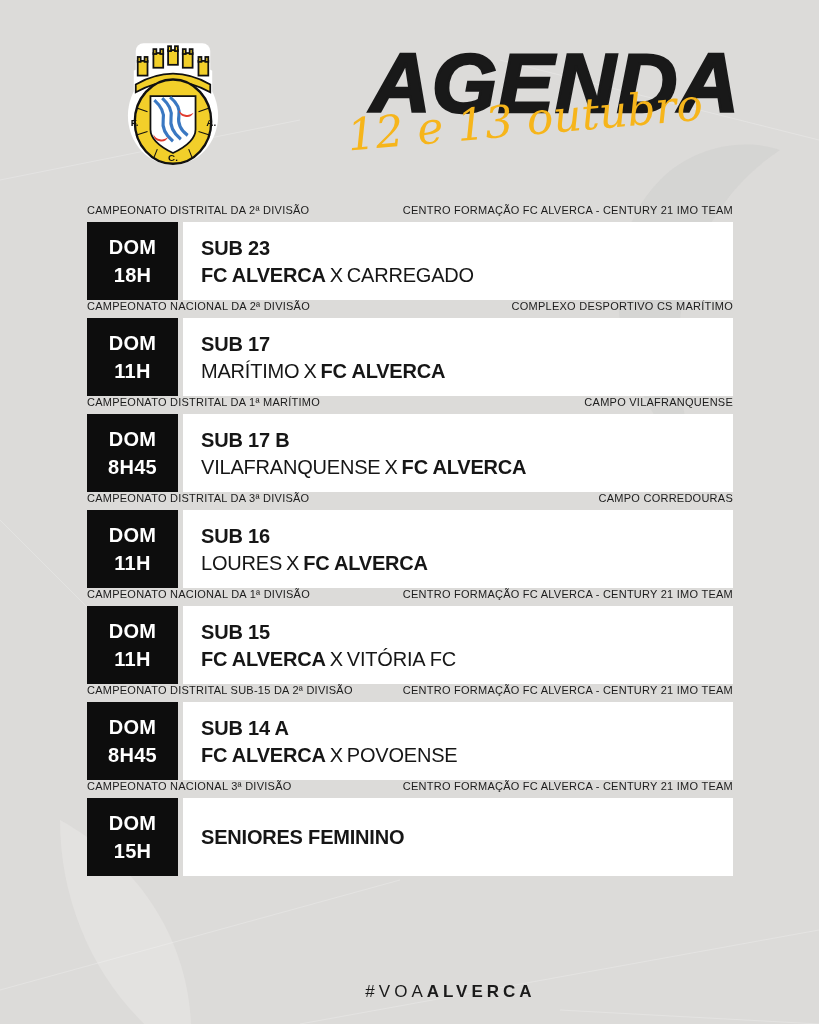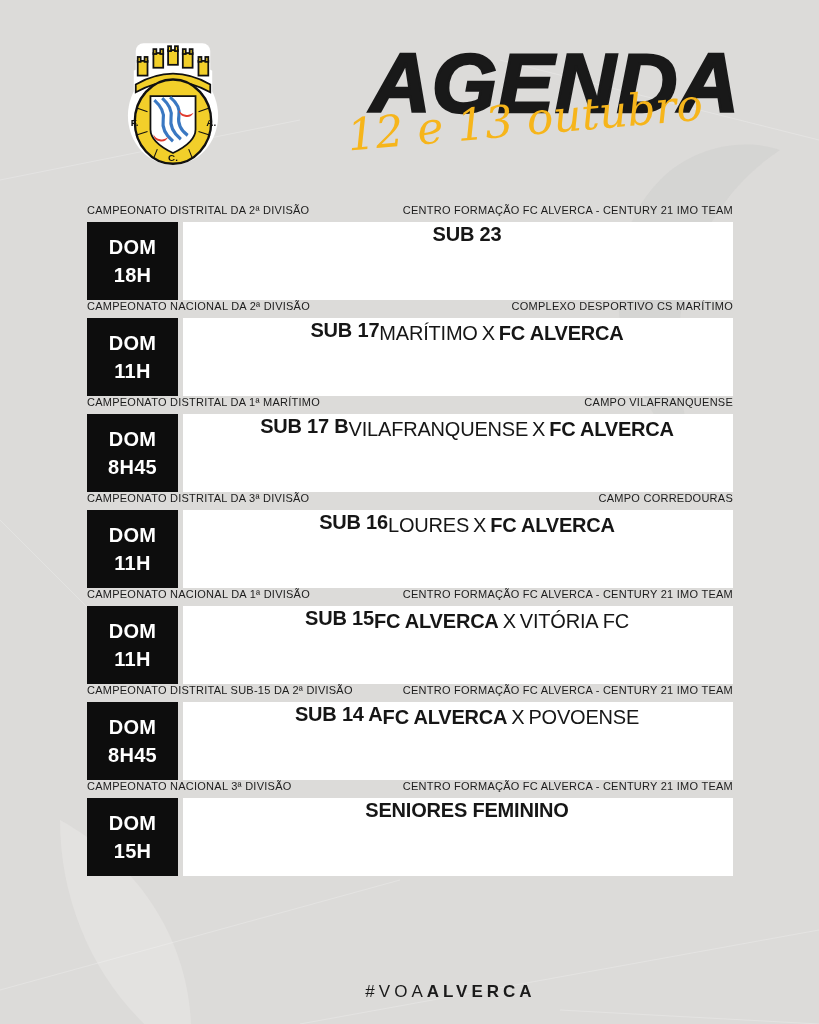--- a/index.html
+++ b/index.html
@@ -31,21 +31,21 @@
     font-size:11px; letter-spacing:0.25px; color:#1c1c1c; margin-bottom:6px;
   }
   .meta .venue{ text-align:right; }
   .body{ display:flex; column-gap:5px; height:78px; }
   .timebox{
     flex:0 0 91px; background:#0d0d0d; color:#ffffff;
     display:flex; flex-direction:column; justify-content:center; align-items:center;
     font-weight:bold; font-size:20px; line-height:28px; letter-spacing:0.3px;
   }
   .info{
-    flex:1; background:#ffffff; display:flex; 
+    flex:1; background:#ffffff; display:flex; flex-direction:column;
     justify-content:center; padding-left:18px;
   }
   .category{ font-weight:bold; font-size:20px; line-height:24px; letter-spacing:-0.2px; }
   .teams{ font-size:20px; line-height:24px; margin-top:3px; letter-spacing:-0.2px; }
   .teams .strong{ font-weight:bold; }
   .teams .vs{ margin:0 4px; }
   
   .hashtag{
     position:absolute; left:0; top:982px; width:100%; text-align:center;
     font-size:17px; letter-spacing:4px; color:#1a1a1a;margin-left:41px;
@@ -140,20 +140,21 @@
         <span>CAMPEONATO DISTRITAL DA 2ª DIVISÃO</span>
         <span class="venue">CENTRO FORMAÇÃO FC ALVERCA - CENTURY 21 IMO TEAM</span>
       </div>
       <div class="body">
         <div class="timebox">
           <span>DOM</span>
           <span>18H</span>
         </div>
         <div class="info">
           <div class="category">SUB 23</div>
+          <div class="teams"><span class="strong">FC ALVERCA</span><span class="vs">X</span><span>CARREGADO</span></div>
         </div>
       </div>
     </div>
 
     <div class="match-card">
       <div class="meta">
         <span>CAMPEONATO NACIONAL DA 2ª DIVISÃO</span>
         <span class="venue">COMPLEXO DESPORTIVO CS MARÍTIMO</span>
       </div>
       <div class="body">

